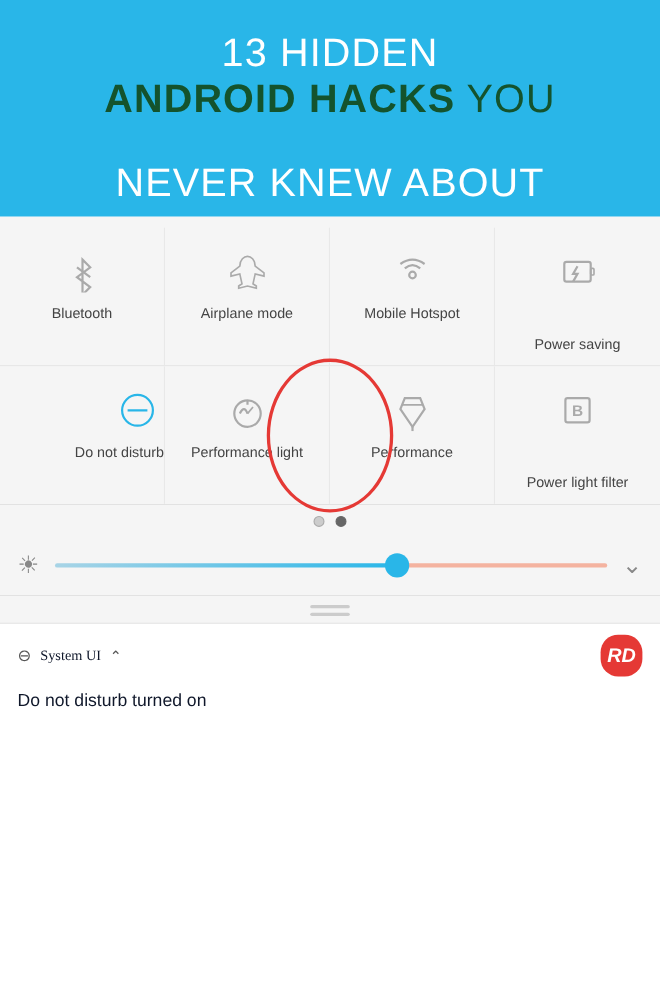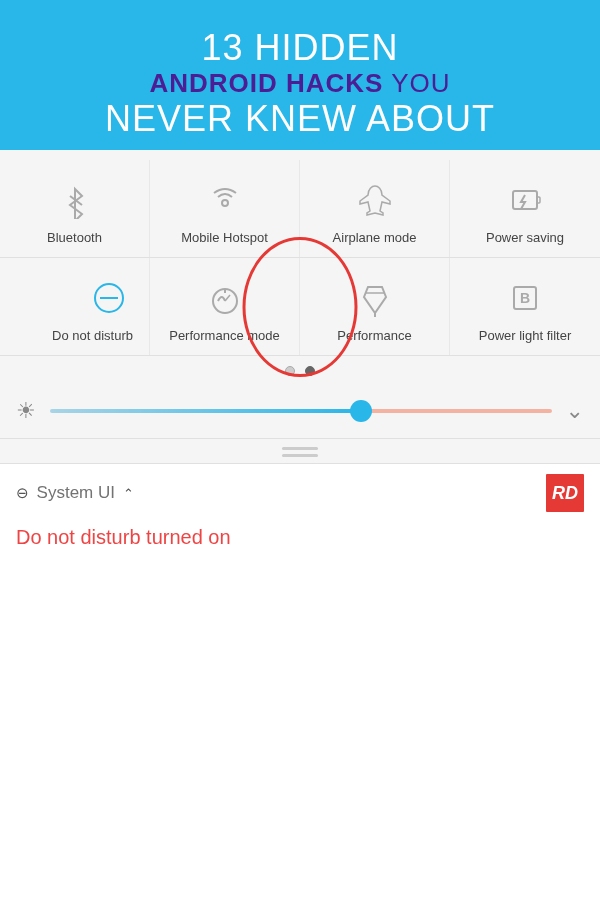--- a/index.html
+++ b/index.html
@@ -18,59 +18,60 @@
       text-align: center;
     }
     .header-line1 {
       font-size: 36px;
       font-weight: 400;
       color: #ffffff;
       letter-spacing: 1px;
       line-height: 1.1;
     }
     .header-line2 {
-      font-size: 26px;
+      font-size: 36px;
       font-weight: 900;
-      color: #4c1d95;
+      color: #14532d;
       letter-spacing: 1px;
       line-height: 1.2;
     }
     .header-line2 span.normal {
       font-weight: 400;
     }
     .header-line3 {
       font-size: 36px;
       font-weight: 400;
       color: #ffffff;
       letter-spacing: 1px;
       line-height: 1.1;
+      margin-top: 35px;
     }
 
     
     .quick-settings {
       background: #f5f5f5;
       padding: 10px 0 0 0;
     }
 
     .qs-grid {
       display: grid;
       grid-template-columns: repeat(4, 1fr);
       gap: 0;
       border-bottom: 1px solid #e0e0e0;
     }
 
     .qs-item {
       display: flex;
       flex-direction: column;
       align-items: center;
-      padding: 16px 16px 10px;
+      padding: 16px 0 10px;
       border-right: 1px solid #e8e8e8;
       background: #f5f5f5;
     }
-    .qs-item:last-child { border-right: none; }
+    .qs-item:last-child { border-right: none; gap: 28px; }
 
     .qs-icon {
       width: 48px;
       height: 48px;
       display: flex;
       align-items: center;
       justify-content: center;
       margin-bottom: 6px;
     }
 
@@ -201,49 +202,50 @@
     .notif-left {
       display: flex;
       align-items: center;
       gap: 8px;
     }
     .notif-icon {
       font-size: 15px;
       color: #555;
     }
     .notif-app {
-      font-size: 17px;
-      color: #737373;
+      font-size: 13px;
+      color: #0f172a;
+      font-family: Liberation Serif, serif;
     }
     .notif-caret {
       font-size: 13px;
       color: #555;
     }
     .notif-rd {
       background: #e53935;
       color: #ffffff;
       font-weight: 900;
       font-size: 18px;
       width: 38px;
       height: 38px;
-      border-radius: 1px;
+      border-radius: 16px;
       display: flex;
       align-items: center;
       justify-content: center;
       font-style: italic;
     }
 
     
     .notif-message {
       background: #ffffff;
       padding: 4px 16px 14px;
     }
     .notif-message-text {
-      font-size: 20px;
-      color: #ef4444;
+      font-size: 16px;
+      color: #0f172a;
       font-weight: 400;
     }
 
     
     .qs-item.dnd-active {
       position: relative;
       align-items: flex-end;
     }
   </style>
 </head>
@@ -267,35 +269,35 @@
           <path d="M19 8 L26 15 L14 24 L26 33 L19 40 L19 8Z" stroke="#aaa" stroke-width="2" fill="none"></path>
           <path d="M14 15 L26 24" stroke="#aaa" stroke-width="2"></path>
         </svg>
       </div>
       <div class="qs-label">Bluetooth</div>
     </div>
 
     <div class="qs-item">
       <div class="qs-icon">
         <svg viewBox="0 0 38 38">
+          <path d="M19 5 C22 5 26 8 26 14 L34 20 L34 23 L26 21 L24 30 L27 32 L27 34 L19 32 L11 34 L11 32 L14 30 L12 21 L4 23 L4 20 L12 14 C12 8 16 5 19 5Z" stroke="#aaa" stroke-width="1.5" fill="none"></path>
+        </svg>
+      </div>
+      <div class="qs-label">Airplane mode</div>
+    </div>
+
+    <div class="qs-item">
+      <div class="qs-icon">
+        <svg viewBox="0 0 38 38">
           <circle cx="19" cy="22" r="3" stroke="#aaa" stroke-width="2"></circle>
           <path d="M12 16 Q19 10 26 16" stroke="#aaa" stroke-width="2" fill="none"></path>
           <path d="M8 12 Q19 4 30 12" stroke="#aaa" stroke-width="2" fill="none"></path>
         </svg>
       </div>
       <div class="qs-label">Mobile Hotspot</div>
-    </div>
-
-    <div class="qs-item">
-      <div class="qs-icon">
-        <svg viewBox="0 0 38 38">
-          <path d="M19 5 C22 5 26 8 26 14 L34 20 L34 23 L26 21 L24 30 L27 32 L27 34 L19 32 L11 34 L11 32 L14 30 L12 21 L4 23 L4 20 L12 14 C12 8 16 5 19 5Z" stroke="#aaa" stroke-width="1.5" fill="none"></path>
-        </svg>
-      </div>
-      <div class="qs-label">Airplane mode</div>
     </div>
 
     <div class="qs-item">
       <div class="qs-icon">
         <svg viewBox="0 0 38 38">
           <rect x="7" y="10" width="24" height="18" rx="2" stroke="#aaa" stroke-width="2"></rect>
           <rect x="31" y="16" width="3" height="6" rx="1" stroke="#aaa" stroke-width="1.5"></rect>
           <path d="M19 14 L15 21 L19 21 L15 28" stroke="#aaa" stroke-width="2" fill="none"></path>
         </svg>
       </div>
@@ -319,21 +321,21 @@
 
     <div class="qs-item">
       <div class="qs-icon">
         <svg viewBox="0 0 38 38">
           <circle cx="19" cy="22" r="12" stroke="#aaa" stroke-width="2"></circle>
           <path d="M12 22 Q16 14 19 22" stroke="#aaa" stroke-width="2" fill="none"></path>
           <line x1="19" y1="10" x2="19" y2="14" stroke="#aaa" stroke-width="2"></line>
           <line x1="19" y1="22" x2="24" y2="16" stroke="#aaa" stroke-width="1.5"></line>
         </svg>
       </div>
-      <div class="qs-label">Performance mode</div>
+      <div class="qs-label">Performance light</div>
     </div>
 
     <div class="qs-item">
       <div class="qs-icon">
         <svg viewBox="0 0 38 38">
           <polygon points="12,8 26,8 30,18 19,34 8,18" stroke="#aaa" stroke-width="2" fill="none"></polygon>
           <line x1="10" y1="14" x2="28" y2="14" stroke="#aaa" stroke-width="1.5"></line>
           <line x1="19" y1="34" x2="19" y2="38" stroke="#aaa" stroke-width="2"></line>
         </svg>
       </div>

